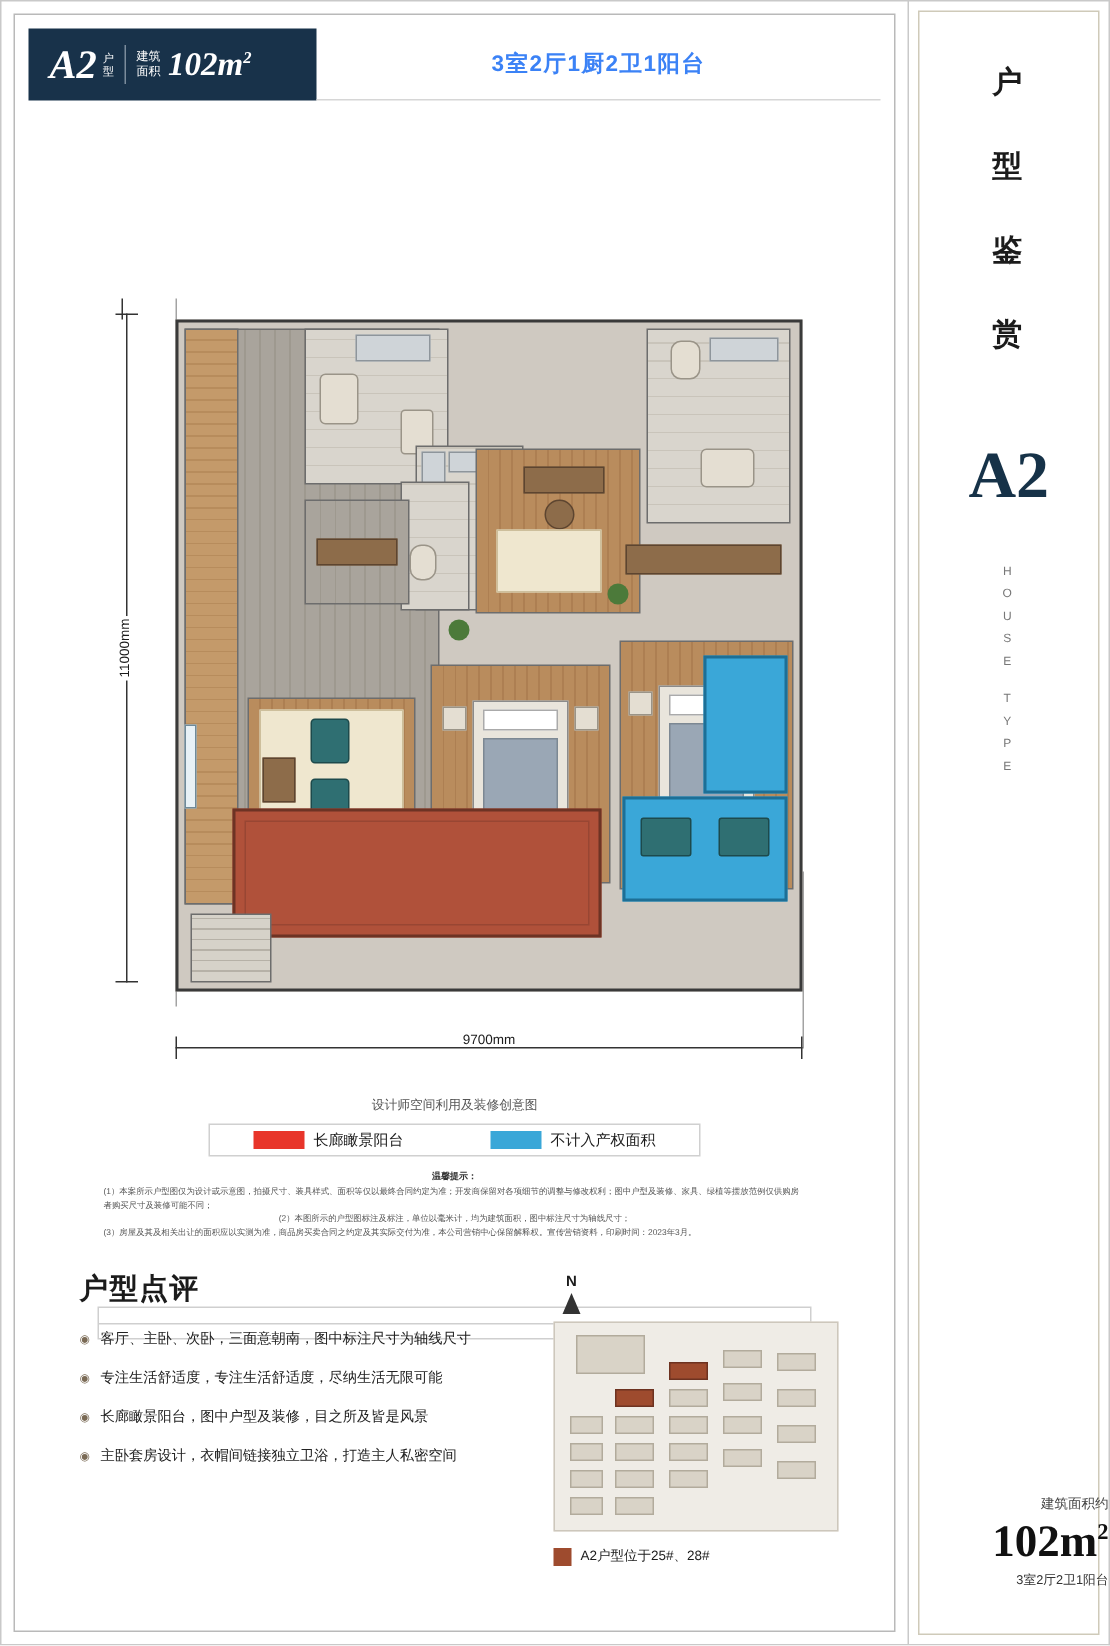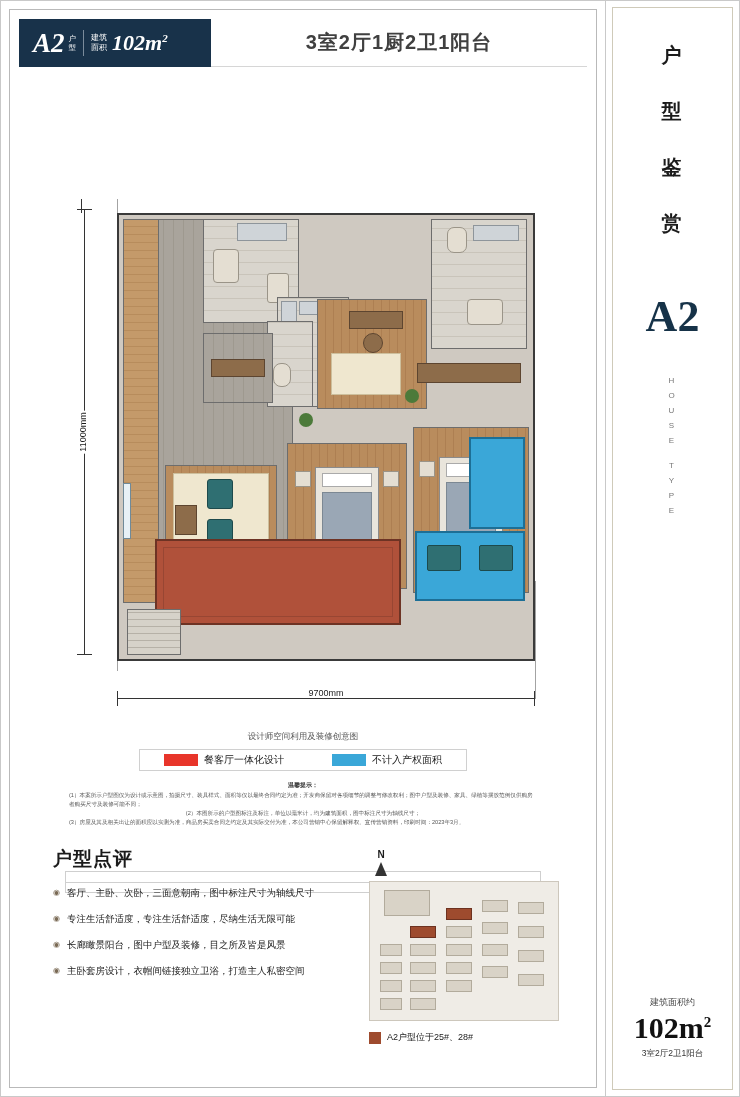--- a/index.html
+++ b/index.html
@@ -35,21 +35,21 @@
     display:flex; align-items:center; padding-left:14px; gap:2px;
   }
   .badge .a2 { font-family:"Liberation Serif", serif; font-style:italic; font-weight:bold; font-size:27px; line-height:1; }
   .badge .stack { font-size:7.5px; line-height:9px; display:flex; flex-direction:column; justify-content:center; margin-left:2px; }
   .badge .sep { width:1px; background:#7a8b9b; height:26px; margin:0 5px; }
   .badge .stack2 { font-size:8px; line-height:10px; display:flex; flex-direction:column; justify-content:center; }
   .badge .area { font-family:"Liberation Serif", serif; font-style:italic; font-weight:bold; font-size:22px; margin-left:3px; }
   .badge .area sup { font-size:11px; }
   .header-title {
     flex:1; display:flex; align-items:center; justify-content:center;
-    font-size:20px; font-weight:bold; letter-spacing:1px; color:#404040;
+    font-size:15px; font-weight:bold; letter-spacing:1px; color:#3b82f6;
     border-bottom:1px solid #d6d6d6;
   }
 
   
   .plan-wrap { position:relative; margin:14px 6px 0 6px; height:560px; }
 
   .dim-left {
     position:absolute; left:58px; top:128px; width:14px; height:446px;
   }
   .dim-left .line { position:absolute; left:7px; top:0; bottom:0; width:1px; background:#333; }
@@ -161,21 +161,21 @@
   .side-title span { display:block; }
   .side-a2 {
     position:absolute; left:0; right:0; top:290px; text-align:center;
     font-family:"Liberation Serif", serif; font-size:44px; font-weight:bold; color:#163248;
   }
   .side-house {
     position:absolute; left:0; right:0; top:372px; text-align:center;
     font-size:8px; letter-spacing:2px; color:#777; line-height:15px;
   }
   .side-house span{display:block;}
-  .side-bottom { position:absolute; left:0; right:0; bottom:36px; text-align:center; }
+  .side-bottom { position:absolute; left:0; right:0; bottom:36px; text-align:right; }
   .side-bottom .lbl { font-size:9px; color:#444; margin-bottom:2px; }
   .side-bottom .big { font-family:"Liberation Serif", serif; font-size:30px; font-weight:bold; color:#111; }
   .side-bottom .big sup { font-size:15px; }
   .side-bottom .sub { font-size:8.5px; color:#333; margin-top:3px; }
 </style>
 </head>
 <body>
 
 <div class="page">
 
@@ -284,21 +284,21 @@
         <div class="sofa" style="left:362px;top:332px;width:34px;height:26px;"></div>
 
         <div class="stair" style="left:10px;top:396px;width:54px;height:46px;"></div>
         <div class="window-strip" style="left:6px;top:270px;width:8px;height:56px;"></div>
       </div>
 
       <div class="designer-note">设计师空间利用及装修创意图</div>
       <div class="legend">
         <div class="item">
           <span class="swatch" style="background:#e8352a"></span>
-          <span>餐客厅一体化设计</span>
+          <span>长廊瞰景阳台</span>
         </div>
         <div class="item">
           <span class="swatch" style="background:#3aa7d8"></span>
           <span>不计入产权面积</span>
         </div>
       </div>
 
       <div class="notes">
         <div class="nt-title">温馨提示：</div>
         <div>(1）本案所示户型图仅为设计或示意图，拍摄尺寸、装具样式、面积等仅以最终合同约定为准；开发商保留对各项细节的调整与修改权利；图中户型及装修、家具、绿植等摆放范例仅供购房者购买尺寸及装修可能不同；</div>

